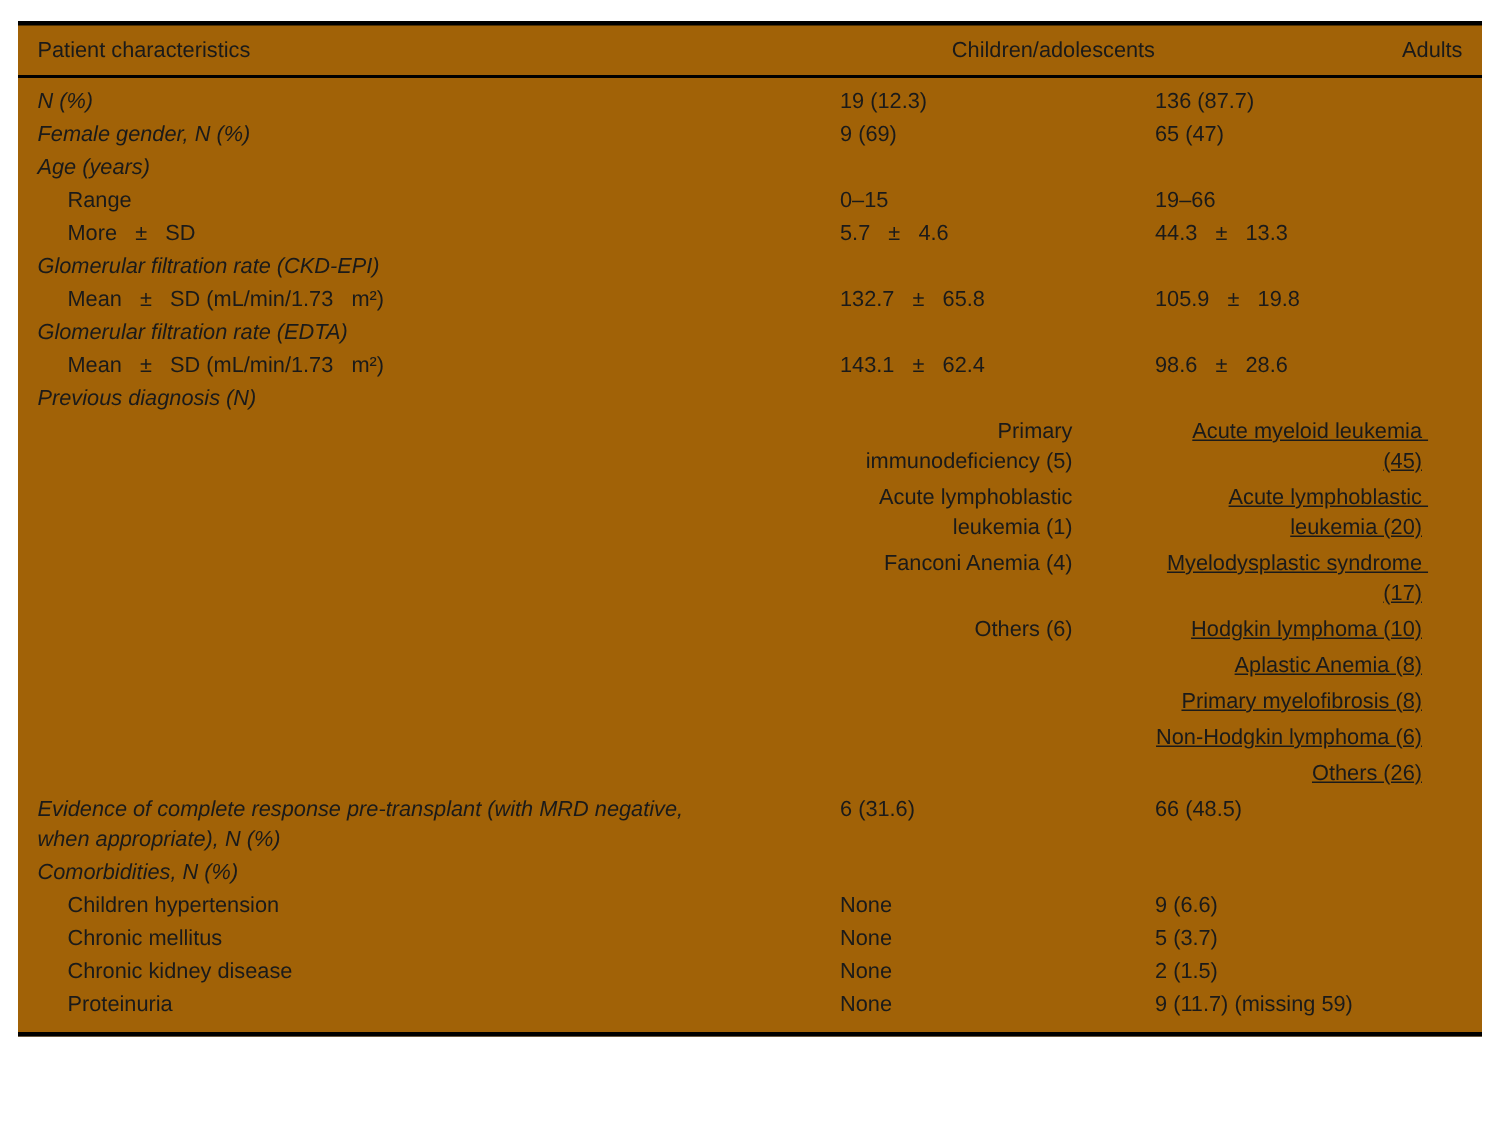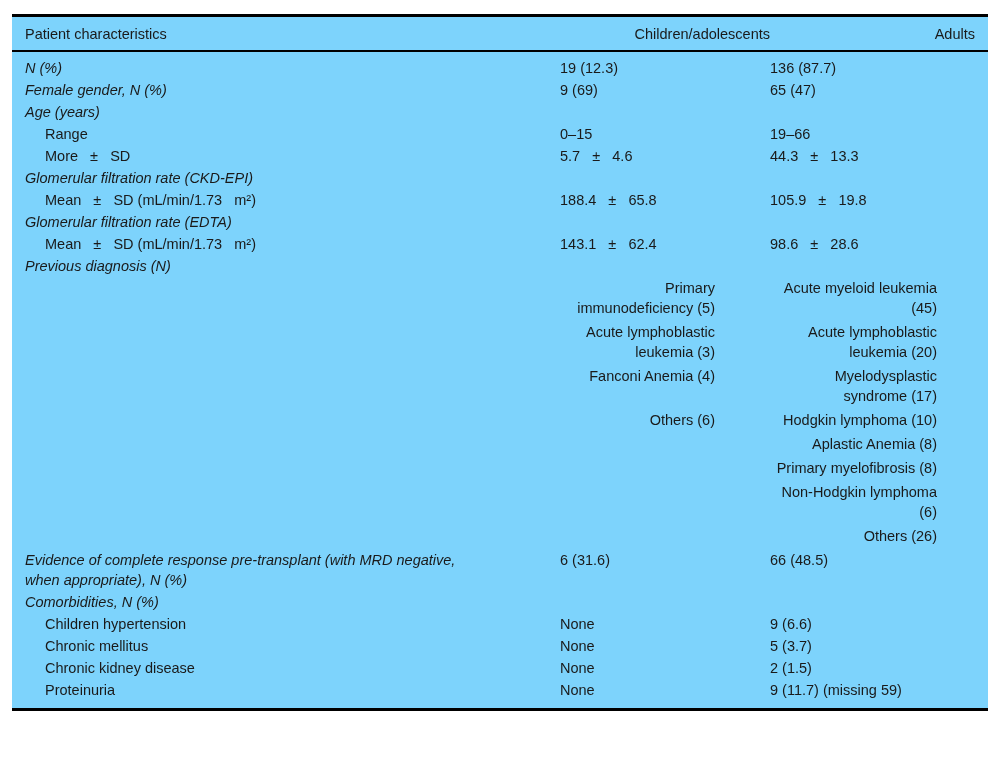--- a/index.html
+++ b/index.html
@@ -44,27 +44,27 @@
   }
   th.c0 { padding-left: 13px; }
   td.c0 { padding-left: 13px; padding-right: 90px; }
   th.c1, th.c2 { text-align: right; }
   td.c2, th.c2 { padding-right: 13px; margin-left: 31px; }
   tr.italic td.c0 { font-style: italic; }
   tr.indent td.c0 { padding-left: 33px; }
   tbody tr:first-child td { padding-top: 6px; }
   tr.diag td { padding-bottom: 3px; text-align: right; }
   tr.diag td.c1 { padding-right: 55px; }
-  tr.diag td.c2 { padding-right: 51px; }
+  tr.diag td.c2 { padding-right: 40px; text-decoration: underline; }
 </style>
 </head>
 <body>
 
 <div class="page">
-  <div class="table-wrap" style="background: #7dd3fc;">
+  <div class="table-wrap" style="background: #a16207;">
     <table>
       <colgroup>
         <col style="width:548px">
           <col style="width:210px">
           <col style="width:218px">
       </colgroup>
       <thead>
         <tr>
           <th class="c0">Patient characteristics</th>
           <th class="c1">Children/adolescents</th>
@@ -97,21 +97,21 @@
           <td class="c1">5.7   ±   4.6</td>
           <td class="c2">44.3   ±   13.3</td>
         </tr>
         <tr class="italic">
           <td class="c0">Glomerular filtration rate (CKD-EPI)</td>
           <td class="c1"></td>
           <td class="c2"></td>
         </tr>
         <tr class="indent">
           <td class="c0">Mean   ±   SD (mL/min/1.73   m²)</td>
-          <td class="c1">188.4   ±   65.8</td>
+          <td class="c1">132.7   ±   65.8</td>
           <td class="c2">105.9   ±   19.8</td>
         </tr>
         <tr class="italic">
           <td class="c0">Glomerular filtration rate (EDTA)</td>
           <td class="c1"></td>
           <td class="c2"></td>
         </tr>
         <tr class="indent">
           <td class="c0">Mean   ±   SD (mL/min/1.73   m²)</td>
           <td class="c1">143.1   ±   62.4</td>
@@ -122,21 +122,21 @@
           <td class="c1"></td>
           <td class="c2"></td>
         </tr>
         <tr class="diag">
           <td class="c0"></td>
           <td class="c1">Primary immunodeficiency (5)</td>
           <td class="c2">Acute myeloid leukemia (45)</td>
         </tr>
         <tr class="diag">
           <td class="c0"></td>
-          <td class="c1">Acute lymphoblastic leukemia (3)</td>
+          <td class="c1">Acute lymphoblastic leukemia (1)</td>
           <td class="c2">Acute lymphoblastic leukemia (20)</td>
         </tr>
         <tr class="diag">
           <td class="c0"></td>
           <td class="c1">Fanconi Anemia (4)</td>
           <td class="c2">Myelodysplastic syndrome (17)</td>
         </tr>
         <tr class="diag">
           <td class="c0"></td>
           <td class="c1">Others (6)</td>

